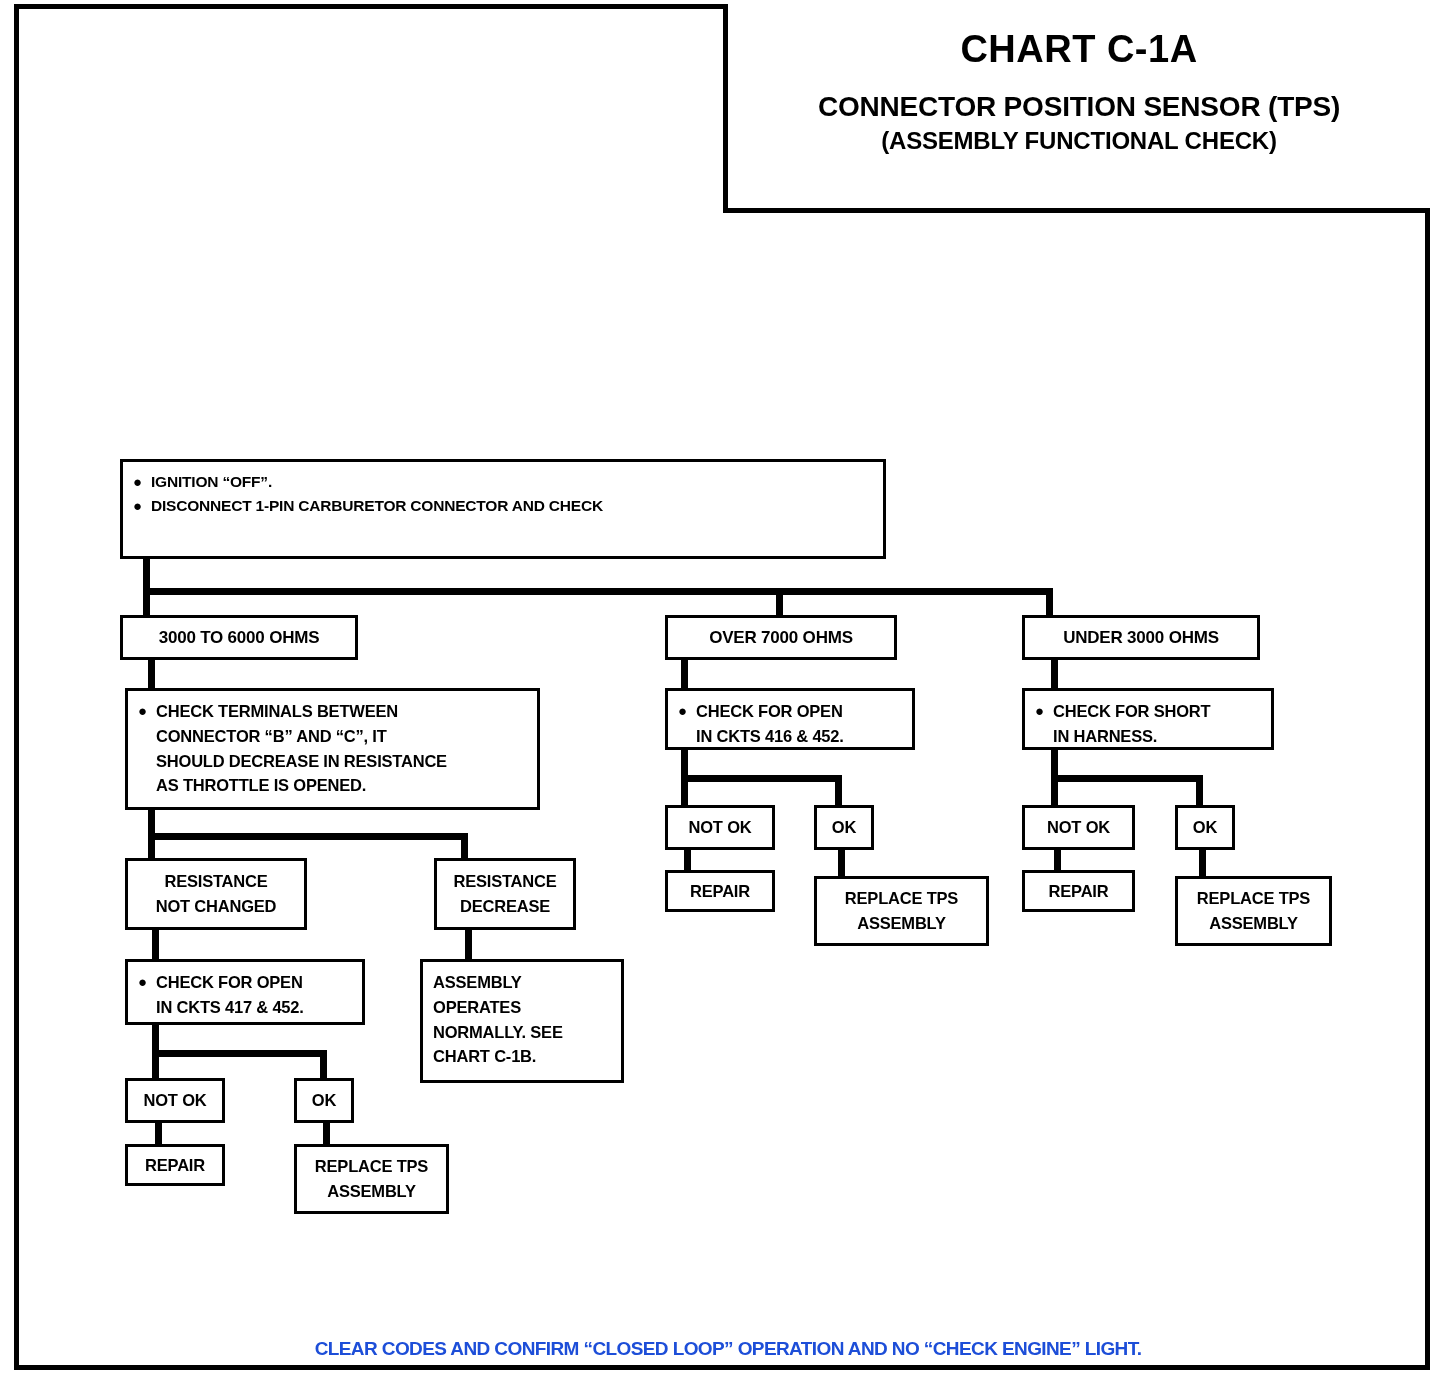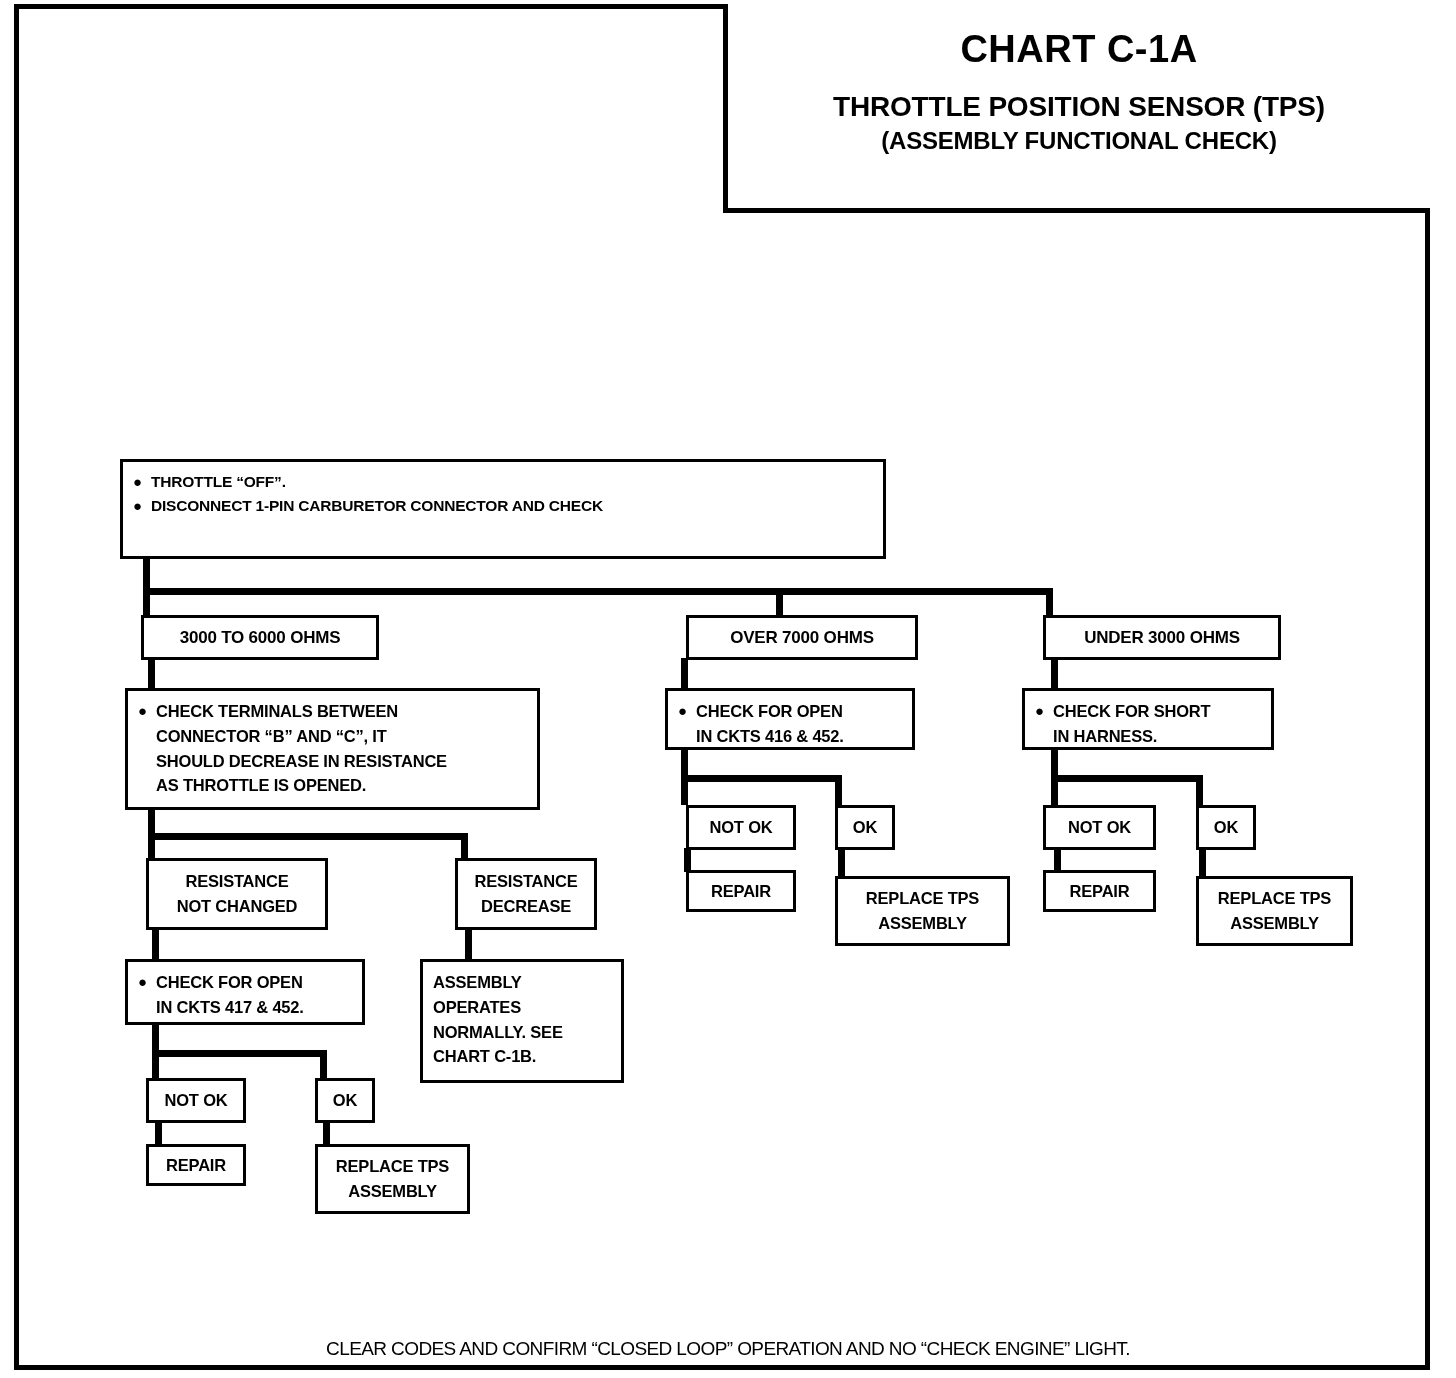--- a/index.html
+++ b/index.html
@@ -38,21 +38,20 @@
     font-weight: bold;
     color: #000;
     letter-spacing: -0.2px;
     z-index: 5;
   }
   .box.center {
     display: flex;
     align-items: center;
     justify-content: center;
     text-align: center;
-    margin-left: 21px;
   }
   .box.padded {
     padding: 8px 10px;
   }
   .box .line {
     display: block;
     white-space: nowrap;
   }
   
   .bullet-row {
@@ -111,39 +110,39 @@
     letter-spacing: -0.2px;
   }
   
   #footer-text {
     position: absolute;
     left: 0;
     top: 1338px;
     width: 1456px;
     text-align: center;
     font-size: 19px;
-    font-weight: normal;
+    font-weight: bold;
     letter-spacing: -0.6px;
-    color: #000000;
+    color: #1d4ed8;
   }
   
   .fs15 { font-size: 15.5px; line-height: 1.55; }
   .fs16 { font-size: 16.5px; line-height: 1.5; }
   .fs17 { font-size: 17px; line-height: 1.5; }
 </style>
 </head>
 <body>
 
 <div id="page">
 
   <div id="outer-border"></div>
 
   <div id="title-box">
     <div id="title-main">CHART C-1A</div>
-    <div id="title-sub1">THROTTLE POSITION SENSOR (TPS)</div>
+    <div id="title-sub1">CONNECTOR POSITION SENSOR (TPS)</div>
     <div id="title-sub2">(ASSEMBLY FUNCTIONAL CHECK)</div>
   </div>
 
   <div class="conn" style="left:143px; top:558px; width:7px; height:34px;"></div>
 
   <div class="conn" style="left:143px; top:588px; width:910px; height:7px;"></div>
 
   <div class="conn" style="left:143px; top:588px; width:7px; height:30px;"></div>
 
   <div class="conn" style="left:776px; top:588px; width:7px; height:30px;"></div>
@@ -185,21 +184,21 @@
   <div class="conn" style="left:1051px; top:775px; width:152px; height:7px;"></div>
   <div class="conn" style="left:1051px; top:775px; width:7px; height:30px;"></div>
   <div class="conn" style="left:1196px; top:775px; width:7px; height:30px;"></div>
   <div class="conn" style="left:1054px; top:848px; width:7px; height:24px;"></div>
   <div class="conn" style="left:1199px; top:848px; width:7px; height:30px;"></div>
 
   <div class="box padded fs15" style="left:120px; top:459px; width:766px; height:100px;">
     <div class="bullet-row">
       <span class="bullet-dot">●</span>
       <span class="bullet-text">
-        <span class="line">THROTTLE “OFF”.</span>
+        <span class="line">IGNITION “OFF”.</span>
       </span>
     </div>
     <div class="bullet-row">
       <span class="bullet-dot">●</span>
       <span class="bullet-text">
         <span class="line">DISCONNECT 1-PIN CARBURETOR CONNECTOR AND CHECK</span>
       </span>
     </div>
   </div>
 

